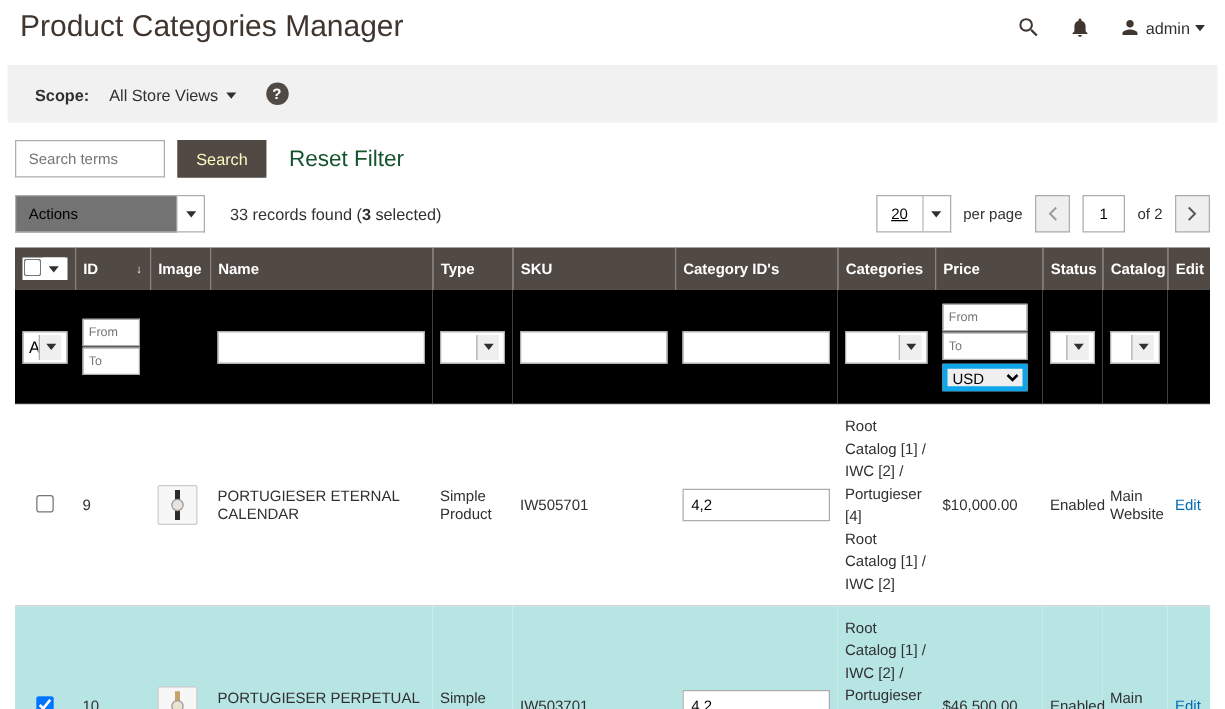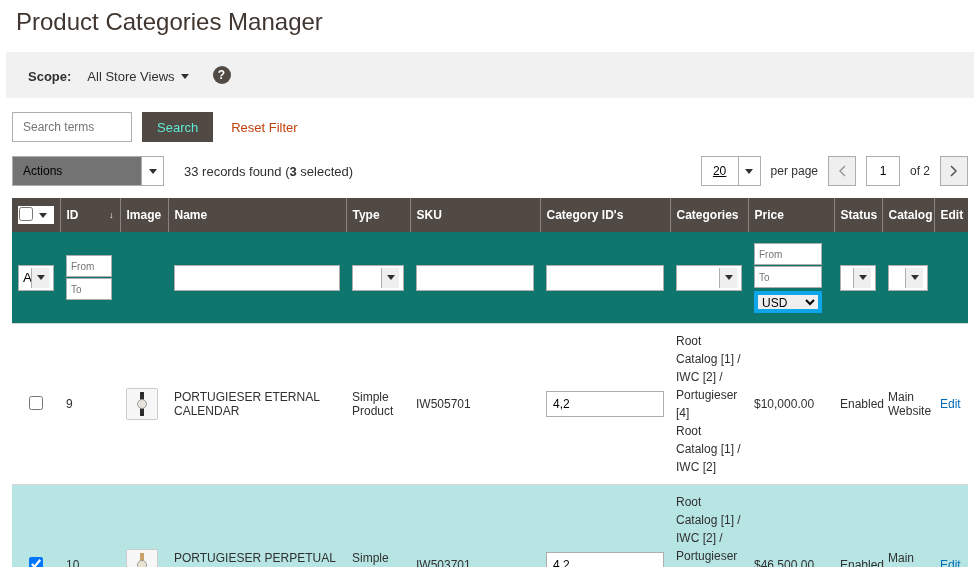--- a/index.html
+++ b/index.html
@@ -8,37 +8,37 @@
 .title { font-size: 24px; font-weight: 400; color: #41362f; }
 .header-right { margin-left: auto; display: flex; align-items: center; gap: 22px; }
 .icon-btn { cursor: pointer; fill: #41362f; }
 .user-menu { display: flex; align-items: center; gap: 4px; cursor: pointer; font-size: 13px; }
 .scope-bar { background: #f1f1f1; padding: 14px 22px; display: flex; align-items: flex-end; gap: 16px; margin: 0 6px; }
 .scope-label { font-weight: 600; font-size: 13px; }
 .scope-select { display: flex; align-items: center; cursor: pointer; font-size: 13px; gap: 6px; }
 .help-icon { width: 18px; height: 18px; border-radius: 50%; background: #514943; color: #fff; display: flex; align-items: center; justify-content: center; font-size: 12px; font-weight: bold; margin-left: 8px; }
 .toolbar { padding: 14px 12px; display: flex; align-items: center; gap: 10px; }
 .search-input { border: 1px solid #adadad; padding: 7px 10px; width: 120px; height: 30px; font-size: 12px; }
-.btn-dark { background: #514943; color: #5eead4; border: 1px solid #514943; padding: 7px 14px; height: 30px; cursor: pointer; font-size: 13px; }
-.link { color: #c2410c; cursor: pointer; font-size: 13px; margin-left: 8px; }
+.btn-dark { background: #514943; color: #fef9c3; border: 1px solid #514943; padding: 7px 14px; height: 30px; cursor: pointer; font-size: 13px; }
+.link { color: #14532d; cursor: pointer; font-size: 18px; margin-left: 8px; }
 .toolbar2 { padding: 0 12px 12px; display: flex; align-items: center; }
 .actions-select { display: flex; }
 .actions-select select { border: 1px solid #adadad; padding: 6px 10px; height: 30px; width: 130px; font-size: 12px; appearance: none; background: #737373; }
 .dd-btn { border: 1px solid #adadad; border-left: none; width: 22px; height: 30px; background: #fff; display: flex; align-items: center; justify-content: center; cursor: pointer; }
 .records { margin-left: 20px; font-size: 13px; color: #303030; }
 .pager { margin-left: auto; display: flex; align-items: center; gap: 10px; }
 .perpage-select { display: flex; }
 .perpage-select input { border: 1px solid #adadad; width: 38px; height: 30px; text-align: center; font-size: 12px; text-decoration: underline; }
 .nav-btn { border: 1px solid #adadad; width: 28px; height: 30px; background: #efefef; display: flex; align-items: center; justify-content: center; cursor: pointer; }
 .page-input { border: 1px solid #adadad; width: 34px; height: 30px; text-align: center; font-size: 12px; }
 .grid { border-collapse: collapse; width: calc(100% - 24px); margin: 0 12px; table-layout: fixed; }
 .grid th { background: #514943; color: #fff; font-weight: 600; font-size: 12px; text-align: left; padding: 8px 6px; border-left: 1px solid #8a837f; vertical-align: middle; }
 .grid th:first-child { border-left: none; }
 .grid td { padding: 8px 6px; border-bottom: 1px solid #d6d6d6; font-size: 12px; vertical-align: middle; }
-.filter-row td { background: #0f766e; padding: 10px 6px; vertical-align: middle; border-bottom: 1px solid #d6d6d6; }
+.filter-row td { background: #000000; padding: 10px 6px; vertical-align: middle; border-bottom: 1px solid #d6d6d6; }
 .filter-row input.txt, .filter-row .sel-wrap { border: 1px solid #adadad; height: 26px; font-size: 12px; width: 100%; padding: 2px 4px; background: #fff; }
 .sel-wrap { display: flex; }
 .sel-wrap .sel-input { flex: 1; border: none; min-width: 0; }
 .sel-wrap .sel-btn { width: 18px; background: #efefef; border-left: 1px solid #adadad; display: flex; align-items: center; justify-content: center; }
 .mini-input { border: 1px solid #adadad; height: 22px; width: 46px; font-size: 10px; padding: 2px 4px; margin: 1px 0; display: block; }
 .curr-select { border: 4px solid #0ea5e9; height: 22px; width: 68px; font-size: 12px; margin-top: 2px; }
 .row-sel { background: #b7e5e4; }
 .img-cell { width: 32px; height: 32px; border: 1px solid #ccc; background: #f7f7f7; display: flex; align-items: center; justify-content: center; border-radius: 2px; }
 .watch { width: 10px; height: 24px; position: relative; }
 .watch .band { position: absolute; left: 3px; top: 0; width: 4px; height: 24px; background: #888; }
@@ -49,20 +49,35 @@
 .row-input { border: 1px solid #adadad; height: 26px; width: 100%; padding: 2px 6px; font-size: 12px; }
 .tri-down { width: 0; height: 0; border-left: 4px solid transparent; border-right: 4px solid transparent; border-top: 5px solid #303030; }
 .th-sort { display: flex; align-items: center; gap: 2px; }
 .sort-arr { font-size: 9px; }
 </style>
 </head>
 <body>
 
 <div class="header">
   <div class="title">Product Categories Manager</div>
+  <div class="header-right">
+    <svg class="icon-btn" width="20" height="20" viewBox="0 0 24 24">
+        <path d="M15.5 14h-.79l-.28-.27A6.471 6.471 0 0016 9.5 6.5 6.5 0 109.5 16c1.61 0 3.09-.59 4.23-1.57l.27.28v.79l5 4.99L20.49 19l-4.99-5zm-6 0C7.01 14 5 11.99 5 9.5S7.01 5 9.5 5 14 7.01 14 9.5 11.99 14 9.5 14z"></path>
+      </svg>
+    <svg class="icon-btn" width="18" height="18" viewBox="0 0 24 24">
+        <path d="M12 22c1.1 0 2-.9 2-2h-4c0 1.1.9 2 2 2zm6-6v-5c0-3.07-1.63-5.64-4.5-6.32V4c0-.83-.67-1.5-1.5-1.5s-1.5.67-1.5 1.5v.68C7.64 5.36 6 7.92 6 11v5l-2 2v1h16v-1l-2-2z"></path>
+      </svg>
+    <div class="user-menu">
+      <svg width="18" height="18" viewBox="0 0 24 24" fill="#41362f">
+          <path d="M12 12c2.21 0 4-1.79 4-4s-1.79-4-4-4-4 1.79-4 4 1.79 4 4 4zm0 2c-2.67 0-8 1.34-8 4v2h16v-2c0-2.66-5.33-4-8-4z"></path>
+        </svg>
+      <span>admin</span>
+      <span class="tri-down"></span>
+    </div>
+  </div>
 </div>
 
 <div class="scope-bar">
   <span class="scope-label">Scope:</span>
   <div class="scope-select">
     <span>All Store Views</span>
     <span class="tri-down"></span>
   </div>
   <div class="help-icon">?</div>
 </div>

